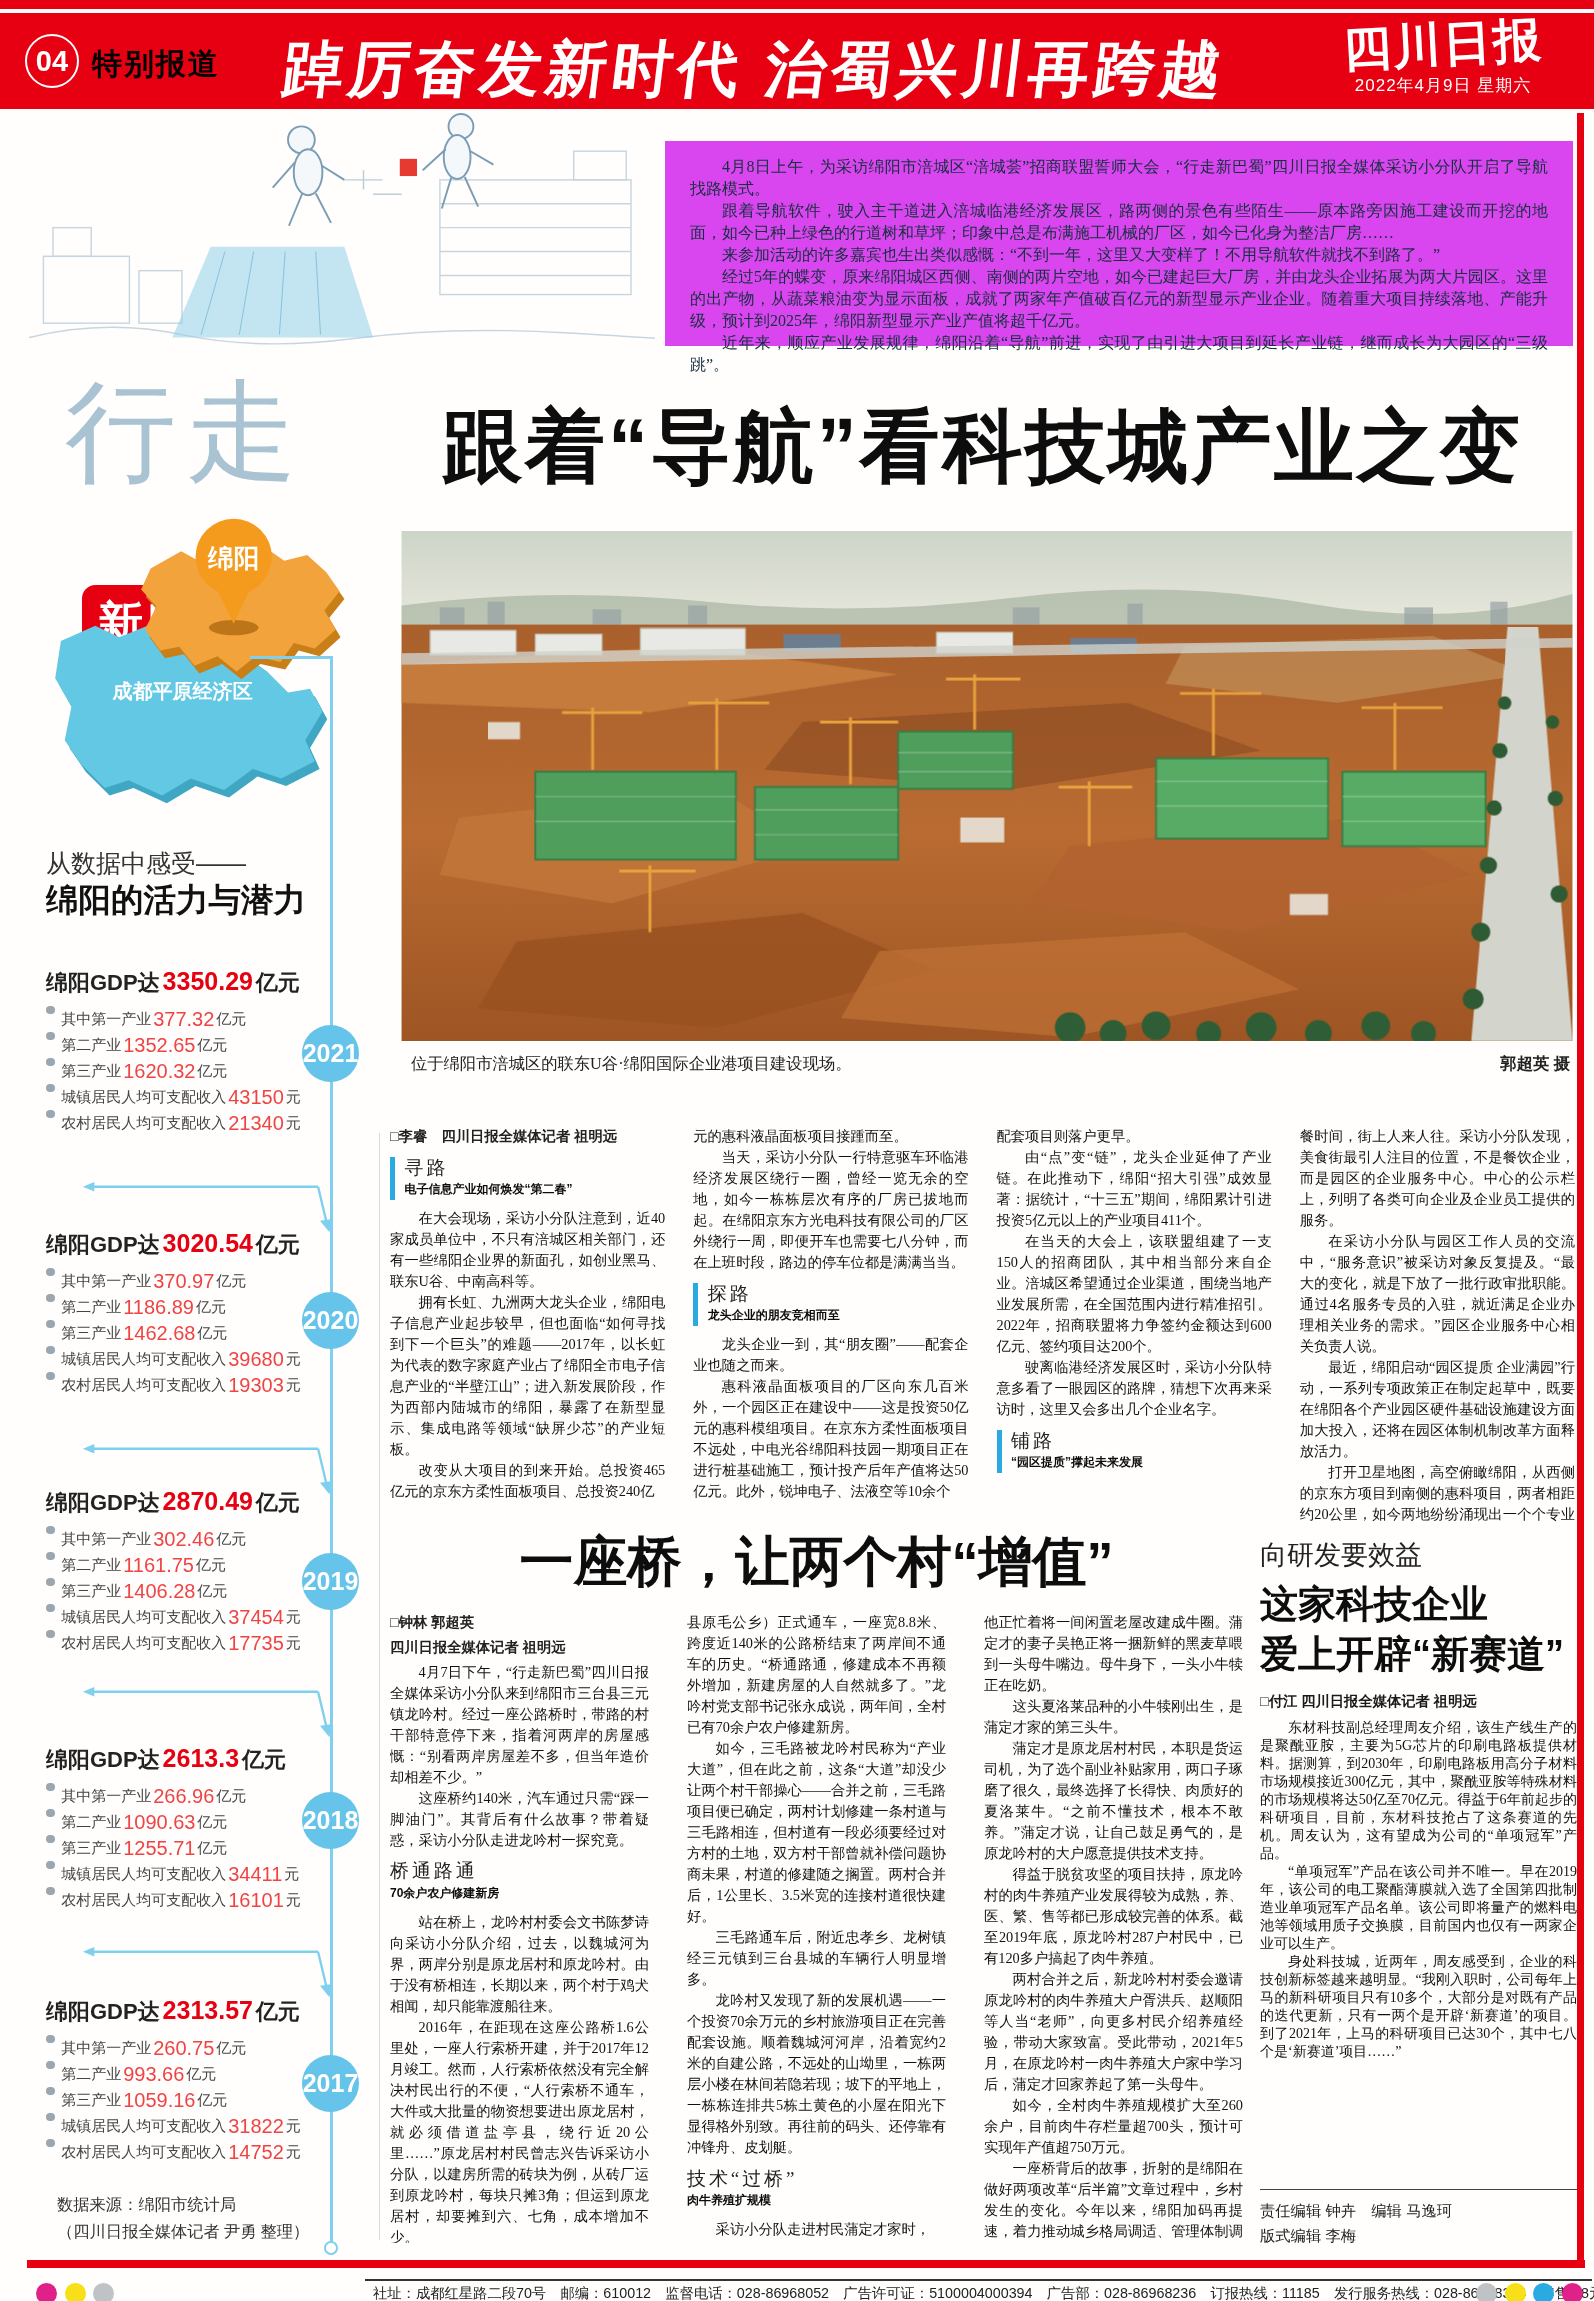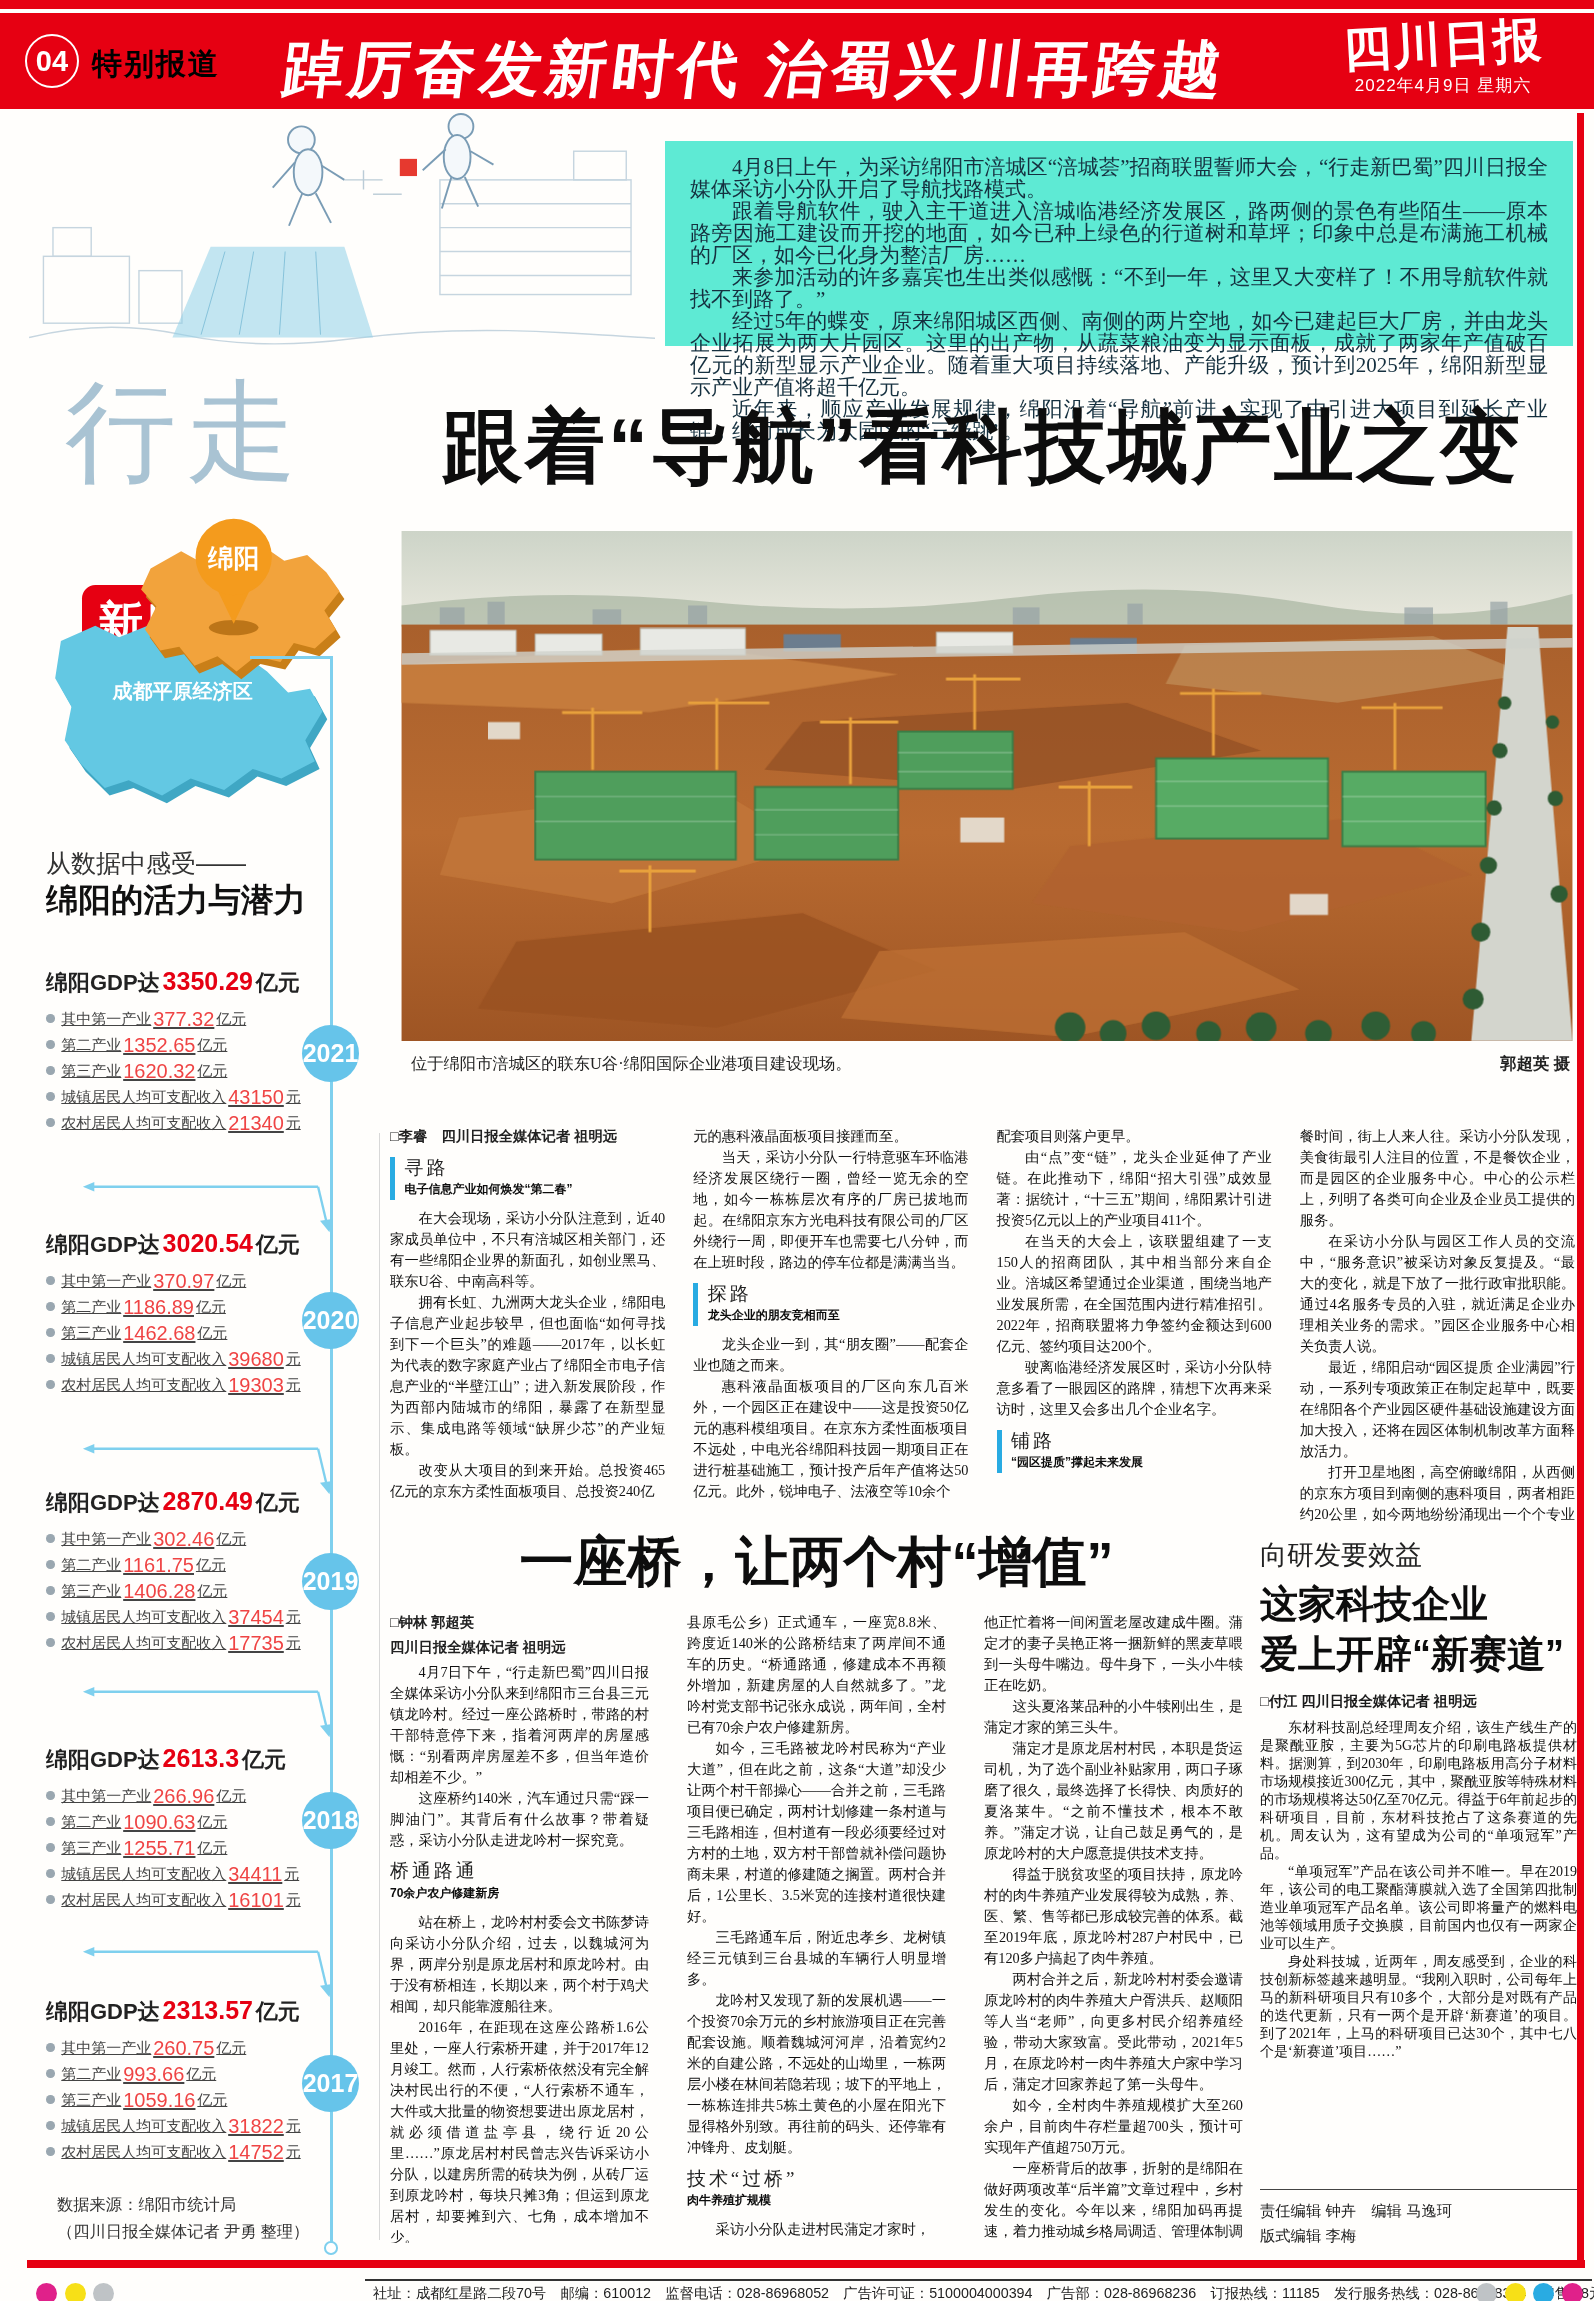--- a/index.html
+++ b/index.html
@@ -13,42 +13,42 @@
       color:#fff;font-size:29px;font-weight:bold;text-align:center;line-height:50px;}
   .section-label{left:92px;top:31px;color:#000000;font-size:30px;font-weight:bold;letter-spacing:1.9px;}
   .banner-title{left:229px;top:15.3px;width:1051px;text-align:center;color:#fff;font-size:61px;
       font-weight:900;letter-spacing:4.8px;transform:skewX(-7deg);white-space:nowrap;}
   .masthead{right:46px;top:3.8px;width:210px;text-align:center;color:#fff;}
   .masthead-logo{font-family:"Liberation Serif",serif;font-size:48px;font-weight:bold;
       transform:rotate(-3deg);letter-spacing:1.9px;line-height:55px;}
   .masthead-date{font-size:17px;margin-top:1.9px;letter-spacing:1px;}
   
   .sketch{left:29px;top:113px;width:626px;height:236px;}
-  .intro-box{left:665px;top:141px;width:908px;height:205px;background:#5eead4;
+  .intro-box{left:665px;top:141px;width:908px;height:205px;background:#d946ef;
       padding:15.3px 25px;box-sizing:border-box;font-family:"Liberation Serif",serif;
-      font-size:21px;line-height:22px;color:#15303f;}
+      font-size:16px;line-height:22px;color:#15303f;}
   .intro-box .para{text-indent:2em;margin:0;text-align:justify;}
   .red-vline{left:1577px;top:113px;width:6.7px;height:2155px;background:#e60012;}
   
   .xz-title{left:65px;top:375px;font-family:"Liberation Serif",serif;font-size:111px;
       color:#a9c3d3;letter-spacing:9.6px;line-height:115px;}
   .xz-badge{left:82px;top:585px;background:#e60012;color:#fff;font-size:46px;font-weight:bold;
       border-radius:13.4px;padding:7.6px 15.3px;letter-spacing:3.8px;}
   .tl-hline{left:250px;top:656px;width:82px;height:2.9px;background:#7fd0ee;}
   .tl-line{left:330px;top:656px;width:2.9px;height:1589px;background:#7fd0ee;}
   .tl-end{left:324px;top:2241px;width:9.6px;height:9.6px;border:2.9px solid #7fd0ee;border-radius:50%;background:#fff;}
   .year-badge{left:302px;width:57px;height:57px;border-radius:50%;background:#66c4ea;color:#fff;
       font-size:25px;font-weight:bold;text-align:center;line-height:57px;}
   .sb-head1{left:46px;top:847px;font-size:25px;color:#333;}
   .sb-head2{left:46px;top:879px;font-size:32.5px;font-weight:900;color:#111;}
   .gdp{left:46px;width:287px;}
   .gdp-title{font-size:22px;font-weight:bold;color:#222;white-space:nowrap;}
   .gdp-num{color:#e60012;font-size:25px;padding:0 2.9px;}
   .gdp-items{margin-top:7.6px;}
-  .gdp-item{display:flex;align-items:center;font-size:15px;color:#444;line-height:26px;white-space:nowrap;text-decoration:underline;}
+  .gdp-item{display:flex;align-items:flex-start;font-size:15px;color:#444;line-height:26px;white-space:nowrap;}
   .gdp-item .dot{width:8.6px;height:8.6px;border-radius:50%;background:#9aa7b0;margin-right:6.7px;flex:0 0 auto;}
   .gdp-item .gv{color:#ef4444;font-size:20px;padding:0 1.9px;}
   .sb-source{left:57px;font-family:"Liberation Serif",serif;font-size:16.3px;color:#333;line-height:27px;}
   .conn{left:78px;width:263px;height:55px;}
   
   .headline1{left:390px;top:394px;width:1185px;text-align:center;font-size:80px;font-weight:900;
       color:#0d0d0d;letter-spacing:2.9px;white-space:nowrap;}
   .photo{left:401px;top:531px;width:1172px;height:510px;}
   .caption-row{left:411px;top:1053px;width:1159px;display:flex;justify-content:space-between;}
   .caption{font-family:"Liberation Serif",serif;font-size:16.3px;color:#222;}

